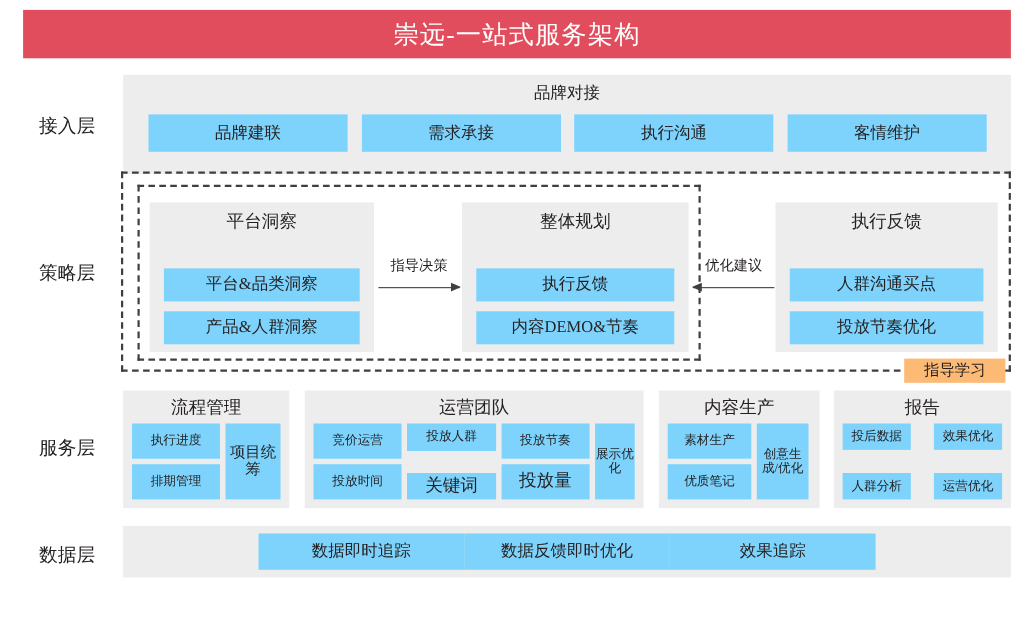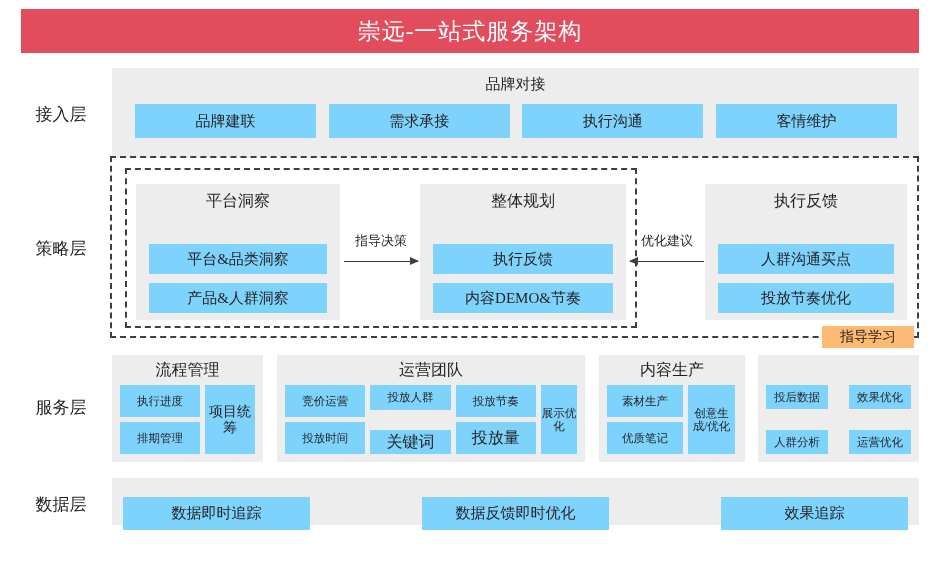--- a/index.html
+++ b/index.html
@@ -206,24 +206,24 @@
   #svc-report .gbox { font-size: 11.5px; }
 
   
   #data-panel {
     position: absolute;
     left: 112px; top: 478px; width: 807px; height: 47px;
     background: #ededed;
   }
   #data-row {
     position: absolute;
-    left: 11px; top: 19px;
+    left: 11px; top: 7px;
     width: 785px; height: 15px;
     display: flex;
-    justify-content: space-between;
+    justify-content: center;
   }
   #data-row .gbox { width: 187px; height: 33px; font-size: 15px; }
 </style>
 </head>
 <body>
 
 <div id="title-bar">
   <span class="title-text">崇远-一站式服务架构</span>
 </div>
 
@@ -320,20 +320,21 @@
       <div class="gbox">素材生产</div>
       <div class="gbox">优质笔记</div>
     </div>
     <div class="svc-tall svc-col grow">
       <div class="gbox" style="flex:1">创意生成/优化</div>
     </div>
   </div>
 </div>
 
 <div class="svc-panel" id="svc-report">
+  <div class="panel-title">报告</div>
   <div class="svc-body">
     <div class="gbox">投后数据</div>
     <div class="gbox">效果优化</div>
     <div class="gbox">人群分析</div>
     <div class="gbox">运营优化</div>
   </div>
 </div>
 
 <div id="data-panel">
   <div id="data-row">

